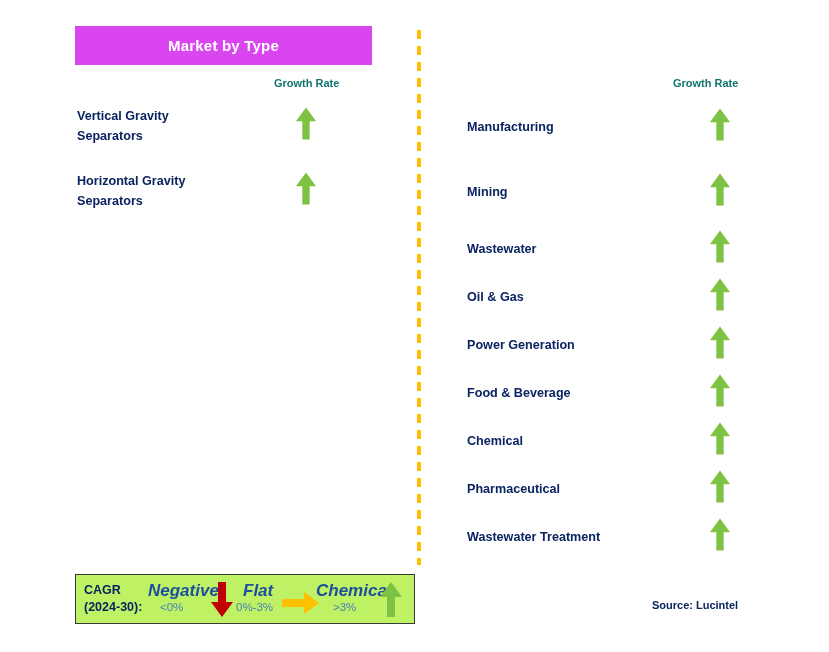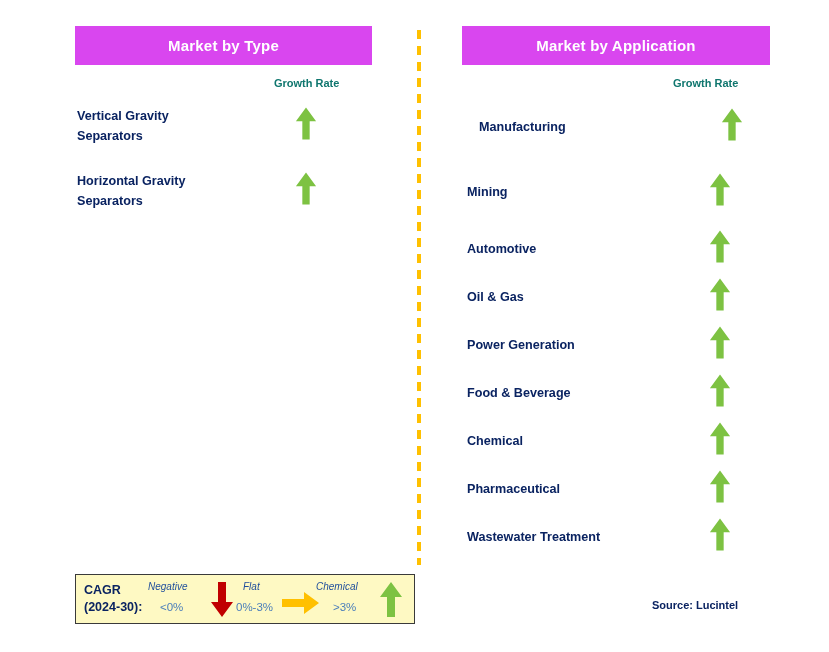--- a/index.html
+++ b/index.html
@@ -84,21 +84,21 @@
   }
 
   
   #legend-box {
     position: absolute;
     left: 75px;
     top: 574px;
     width: 340px;
     height: 50px;
     border: 1.5px solid #3a3a3a;
-    background: #fef9c3;
+    background: #bef264;
     box-sizing: border-box;
   }
   .legend-inner {
     position: relative;
     width: 100%;
     height: 100%;
   }
   #legend-title {
     position: absolute;
     left: 8px;
@@ -106,22 +106,22 @@
     color: #0A2361;
     font-weight: bold;
     font-size: 12.5px;
     line-height: 17px;
     white-space: pre-line;
   }
   .legend-entry-name {
     position: absolute;
     color: #1F4E9C;
     font-style: italic;
-    font-weight: normal;
-    font-size: 10px;
+    font-weight: bold;
+    font-size: 17px;
     white-space: nowrap;
   }
   .legend-entry-value {
     position: absolute;
     color: #4A7EBB;
     font-size: 11.5px;
     white-space: nowrap;
   }
   #legend-name-negative  { left: 72px;  top: 6px; }
   #legend-value-negative { left: 84px;  top: 26px; }
@@ -166,39 +166,38 @@
         <div class="segment-label">Horizontal Gravity
 Separators</div>
         <div class="arrow-cell"><svg width="22" height="38" viewBox="0 0 24 36">
             <polygon points="12,0 23,15 16,15 16,35 8,35 8,15 1,15" fill="#7DC242"></polygon>
           </svg></div>
       </div>
     </div>
 
   <div id="divider"></div>
 
-  <div class="col-header" id="header-app">Market by Application</div>
 
   <div class="growth-caption" id="growth-caption-app">Growth Rate</div>
 
   <div class="col-right" id="column-app-body" style="position:absolute; left:467px; top:110px; width:290px;">
-  <div class="segment-row" style="left: 12px; top: 0px; width: 290px; height: 34px;">
+  <div class="segment-row" style="left: 0px; top: 0px; width: 290px; height: 34px;">
         <div class="segment-label">Manufacturing</div>
         <div class="arrow-cell"><svg width="22" height="38" viewBox="0 0 24 36">
             <polygon points="12,0 23,15 16,15 16,35 8,35 8,15 1,15" fill="#7DC242"></polygon>
           </svg></div>
       </div>
       <div class="segment-row" style="left: 0px; top: 65px; width: 290px; height: 34px;">
         <div class="segment-label">Mining</div>
         <div class="arrow-cell"><svg width="22" height="38" viewBox="0 0 24 36">
             <polygon points="12,0 23,15 16,15 16,35 8,35 8,15 1,15" fill="#7DC242"></polygon>
           </svg></div>
       </div>
       <div class="segment-row" style="left: 0px; top: 122px; width: 290px; height: 34px;">
-        <div class="segment-label">Automotive</div>
+        <div class="segment-label">Wastewater</div>
         <div class="arrow-cell"><svg width="22" height="38" viewBox="0 0 24 36">
             <polygon points="12,0 23,15 16,15 16,35 8,35 8,15 1,15" fill="#7DC242"></polygon>
           </svg></div>
       </div>
       <div class="segment-row" style="left: 0px; top: 170px; width: 290px; height: 34px;">
         <div class="segment-label">Oil &amp; Gas</div>
         <div class="arrow-cell"><svg width="22" height="38" viewBox="0 0 24 36">
             <polygon points="12,0 23,15 16,15 16,35 8,35 8,15 1,15" fill="#7DC242"></polygon>
           </svg></div>
       </div>

